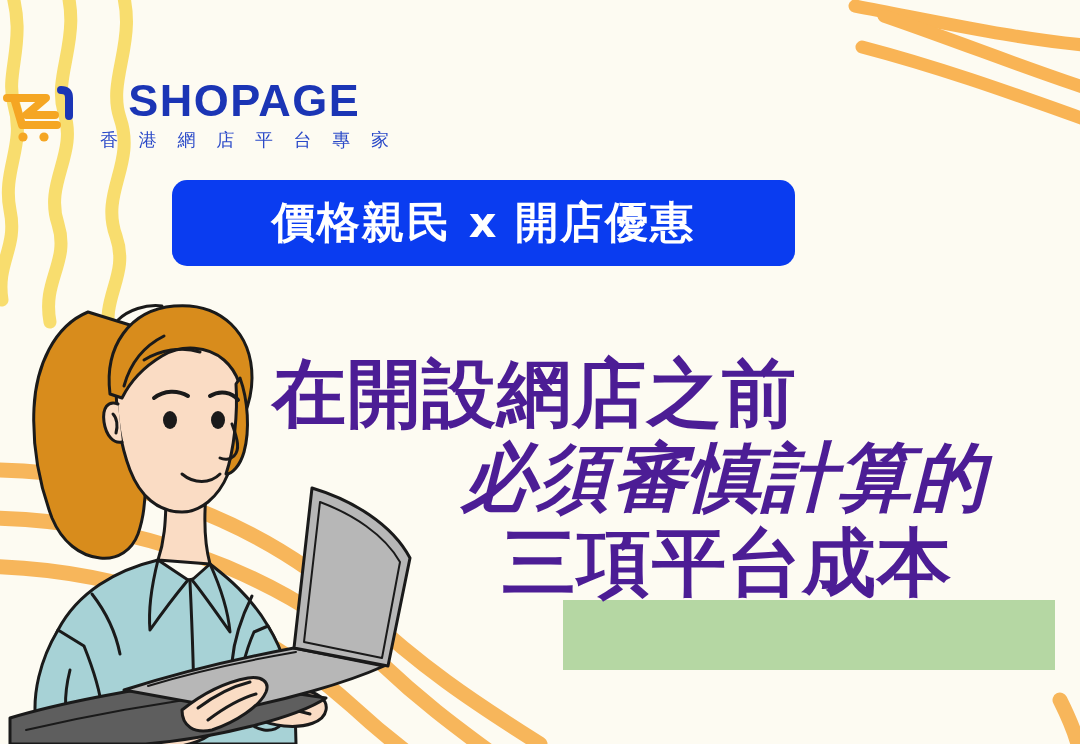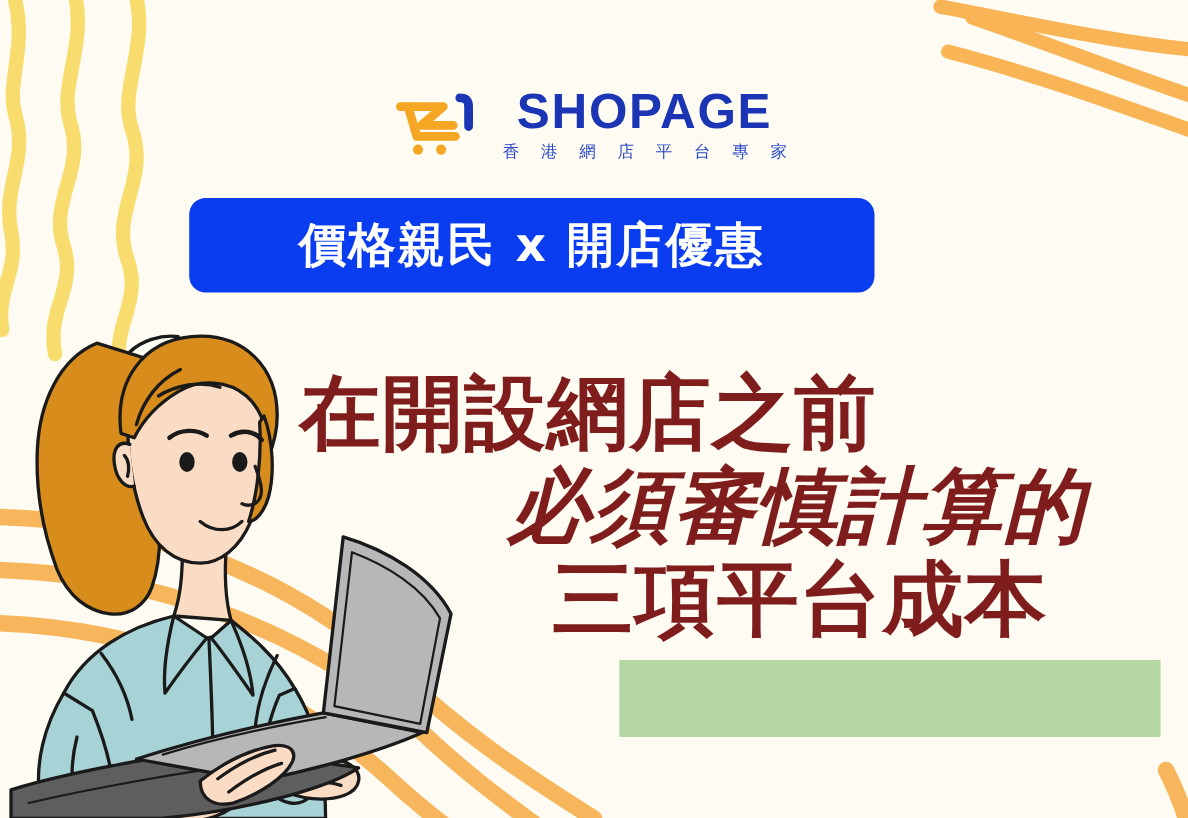--- a/index.html
+++ b/index.html
@@ -22,21 +22,21 @@
     top: 0; left: 0;
     width: 1080px;
     height: 744px;
     pointer-events: none;
   }
   
   #logo-block {
     position: absolute;
     left: 0; right: 0;
     top: 78px;
-    text-align: center;
+    text-align: left;
     line-height: 1;
   }
   #logo-row {
     display: inline-flex;
     align-items: center;
     gap: 14px;
   }
   #cart-icon { display:block; }
   #logo-text-col {
     display: flex;
@@ -46,21 +46,21 @@
   #wordmark {
     font-family: "Liberation Sans", sans-serif;
     font-weight: bold;
     font-size: 45px;
     letter-spacing: 1.5px;
     color: #1b35b5;
     line-height: 1.02;
   }
   #logo-sub {
     font-family: "DejaVu Sans", sans-serif;
-    font-size: 15px;
+    font-size: 18px;
     letter-spacing: 7.5px;
     color: #2a49c8;
     margin-top: 7px;
     margin-left: 8px;
     white-space: nowrap;
   }
   
   #banner {
     position: absolute;
     left: 172px;
@@ -78,25 +78,25 @@
     font-family: "DejaVu Sans", sans-serif;
     font-weight: bold;
     font-size: 43px;
     letter-spacing: 2px;
     white-space: nowrap;
   }
   
   #headline {
     position: absolute;
     left: 0;
-    top: 334px;
+    top: 351px;
     width: 1080px;
     font-family: "DejaVu Sans", sans-serif;
     font-weight: bold;
-    color: #7f1d1d;
+    color: #4c1d95;
     letter-spacing: 1px;
   }
   .hl-line {
     position: relative;
     font-size: 74px;
     line-height: 1.14;
     white-space: nowrap;
   }
   #hl-1 { margin-left: 272px; }
   #hl-2 { margin-left: 462px; font-style: italic; }

